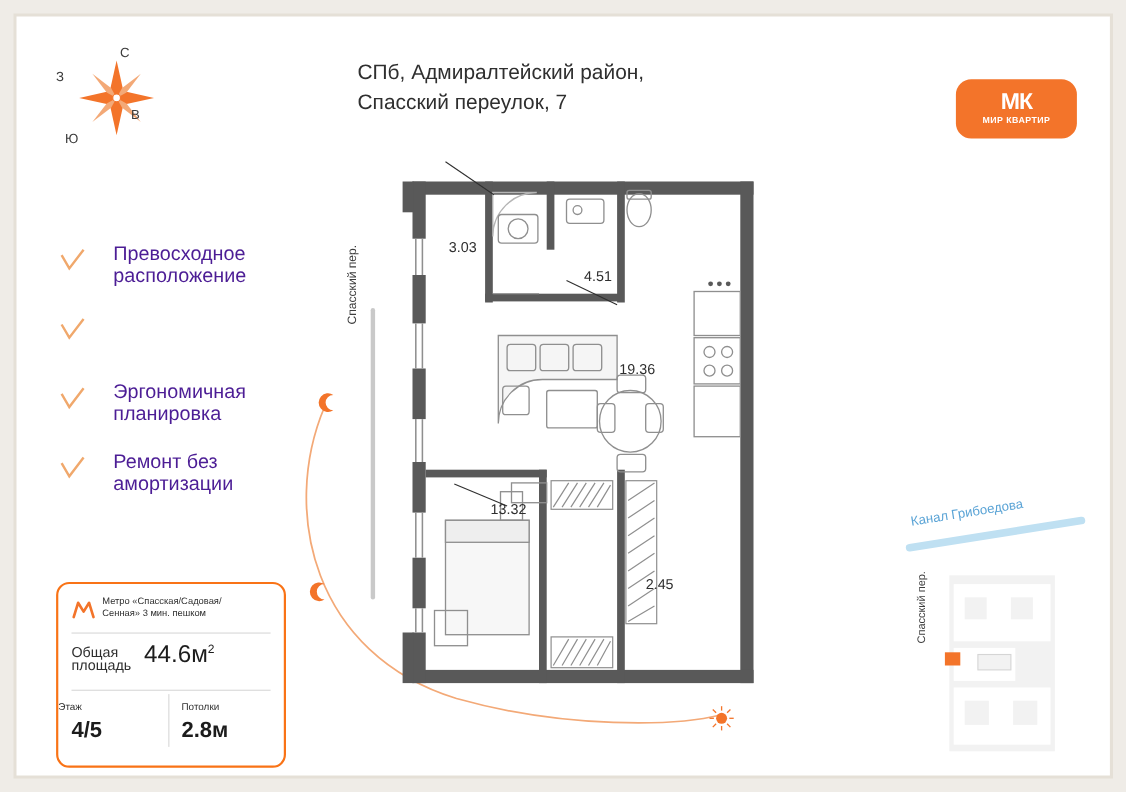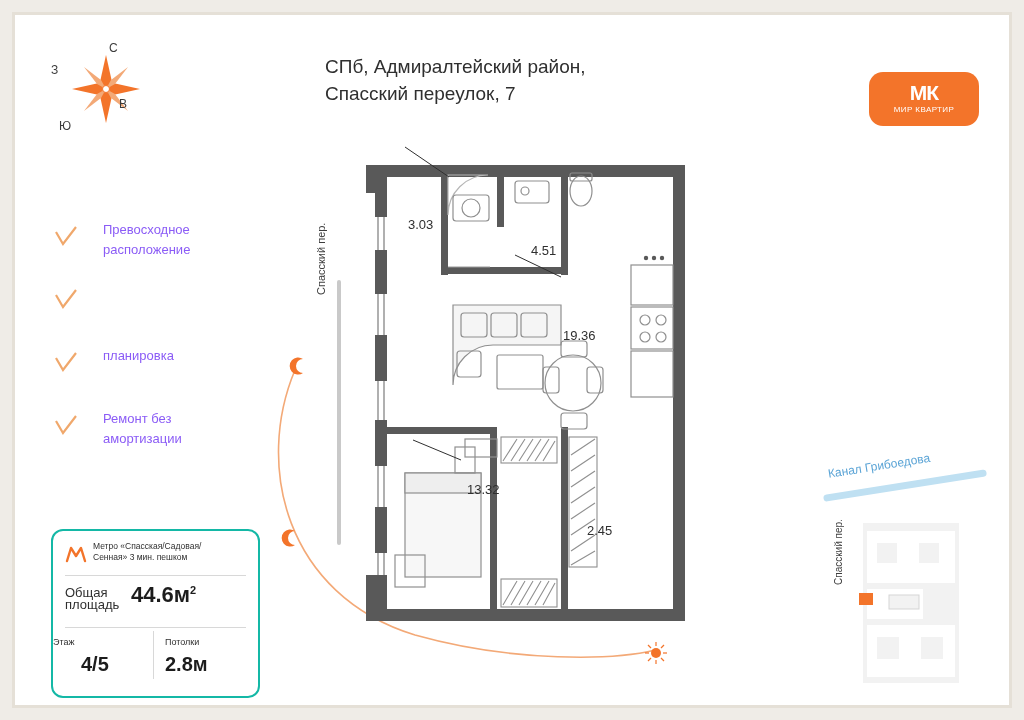--- a/index.html
+++ b/index.html
@@ -32,43 +32,43 @@
   }
   
   .logo{
     position:absolute;right:30px;top:33px;width:110px;height:54px;
     background:#f3742a;border-radius:14px;
     display:flex;flex-direction:column;align-items:center;justify-content:center;margin-top:24px;
   }
   .logo .mk{
     color:#fff;font-weight:bold;font-size:21px;letter-spacing:-1px;line-height:18px;
   }
-  .logo .mktxt{color:#fff;font-size:8px;letter-spacing:.4px;margin-top:3px;}
+  .logo .mktxt{color:#fff;font-size:8px;letter-spacing:.4px;margin-top:3px;font-weight:bold;}
   
   .features{position:absolute;left:40px;top:205px;width:220px;}
   .feature{position:relative;height:63px;}
   .feature .check{
     position:absolute;left:0;top:6px;width:22px;height:22px;
   }
   .feature .ftext{
-    position:absolute;left:48px;top:0;font-size:13px;line-height:20px;color:#8b5cf6;
+    position:absolute;left:48px;top:0;font-size:18px;line-height:20px;color:#4c1d95;
     width:180px;
   }
   
   .card{
     position:absolute;left:36px;top:514px;width:205px;height:165px;
-    border:2px solid #14b8a6;border-radius:12px;background:#fff;
+    border:2px solid #f97316;border-radius:12px;background:#fff;
   }
   .card .metro-row{position:relative;height:42px;}
   .metro-icon{position:absolute;left:11px;top:11px;width:24px;height:24px;}
   .metro-text{position:absolute;left:40px;top:10px;font-size:8.5px;line-height:11px;color:#2f2f2f;width:155px;}
   .hr{position:absolute;left:12px;width:181px;height:1px;background:#d8d8d8;}
   .area-row{position:absolute;left:0;top:48px;width:100%;height:47px;}
   .area-label{position:absolute;left:12px;top:8px;font-size:13px;line-height:12px;color:#2f2f2f;width:58px;}
-  .area-val{position:absolute;left:78px;top:3px;font-size:22px;font-weight:bold;color:#1c1c1c;}
+  .area-val{position:absolute;left:78px;top:3px;font-size:22px;font-weight:normal;color:#1c1c1c;}
   .area-val sup{font-size:11px;}
   .bot-row{position:absolute;left:0;top:100px;width:100%;}
   .bot-cell{position:absolute;font-size:9px;color:#2f2f2f;}
   .bot-val{position:absolute;font-size:20px;font-weight:bold;color:#1c1c1c;}
   .vdiv{position:absolute;left:100px;top:100px;width:1px;height:48px;background:#d8d8d8;}
   
   .plan{position:absolute;left:350px;top:140px;width:330px;height:475px;}
   .room-num{position:absolute;font-size:13px;color:#2f2f2f;}
   
   .street-v{
@@ -152,20 +152,21 @@
             </svg>
         </span>
       </div>
       <div class="feature">
         <span class="check">
           <svg width="22" height="22" viewBox="0 0 22 22">
               <path d="M1 6 L8 18 L21 1" fill="none" stroke="#f0a86c" stroke-width="2.2"></path>
             </svg>
         </span>
         <div class="ftext">
+          <div>Эргономичная</div>
           <div>планировка</div>
         </div>
       </div>
       <div class="feature">
         <span class="check">
           <svg width="22" height="22" viewBox="0 0 22 22">
               <path d="M1 6 L8 18 L21 1" fill="none" stroke="#f0a86c" stroke-width="2.2"></path>
             </svg>
         </span>
         <div class="ftext">
@@ -194,21 +195,21 @@
           <div>площадь</div>
         </div>
         <div class="area-val">
           <span>44.6м</span><sup>2</sup>
         </div>
       </div>
       <div class="hr" style="top:96px;"></div>
       <div class="vdiv"></div>
       <div class="bot-row">
         <span class="bot-cell" style="left:0;top:6px;">Этаж</span>
-        <span class="bot-val" style="left:12px;top:22px;margin-left:16px;">4/5</span>
+        <span class="bot-val" style="left:12px;top:22px;">4/5</span>
         <span class="bot-cell" style="left:112px;top:6px;">Потолки</span>
         <span class="bot-val" style="left:112px;top:22px;">2.8м</span>
       </div>
     </div>
 
     <div class="street-line"></div>
     <div class="street-v">Спасский пер.</div>
 
     <svg style="position:absolute;left:250px;top:330px;" width="420" height="330">
       <path d="M30 25 C-10 120 20 250 150 290 C250 318 350 315 390 305" fill="none" stroke="#f3a977" stroke-width="1.6" stroke-dasharray="0"></path>
@@ -344,21 +345,21 @@
         <g stroke="#2f2f2f" stroke-width="1" fill="none">
           <line x1="40" y1="-8" x2="84" y2="22"></line>
           <line x1="150" y1="100" x2="196" y2="122"></line>
           <line x1="48" y1="285" x2="96" y2="305"></line>
         </g>
       </svg>
 
       <span class="room-num" style="left:43px;top:62px;">3.03</span>
       <span class="room-num" style="left:166px;top:88px;">4.51</span>
       <span class="room-num" style="left:198px;top:173px;">19.36</span>
-      <span class="room-num" style="left:102px;top:300px;margin-top:27px;">13.32</span>
+      <span class="room-num" style="left:81px;top:300px;">13.32</span>
       <span class="room-num" style="left:222px;top:368px;">2.45</span>
     </div>
 
     <div class="canal-line"></div>
     <div class="canal">Канал Грибоедова</div>
 
     <div class="minimap">
       <svg width="96" height="160" viewBox="0 0 96 160">
         <rect x="0" y="0" width="96" height="160" fill="#f2f2f2"></rect>
         <rect x="4" y="8" width="88" height="52" fill="#ffffff"></rect>

